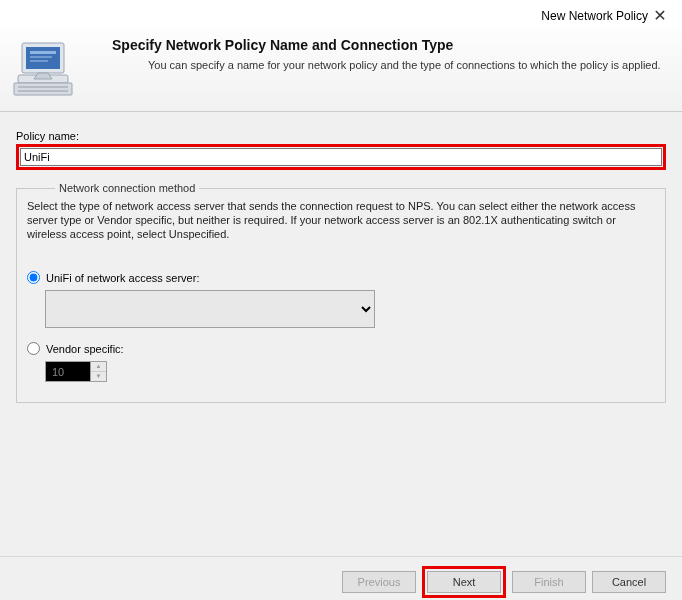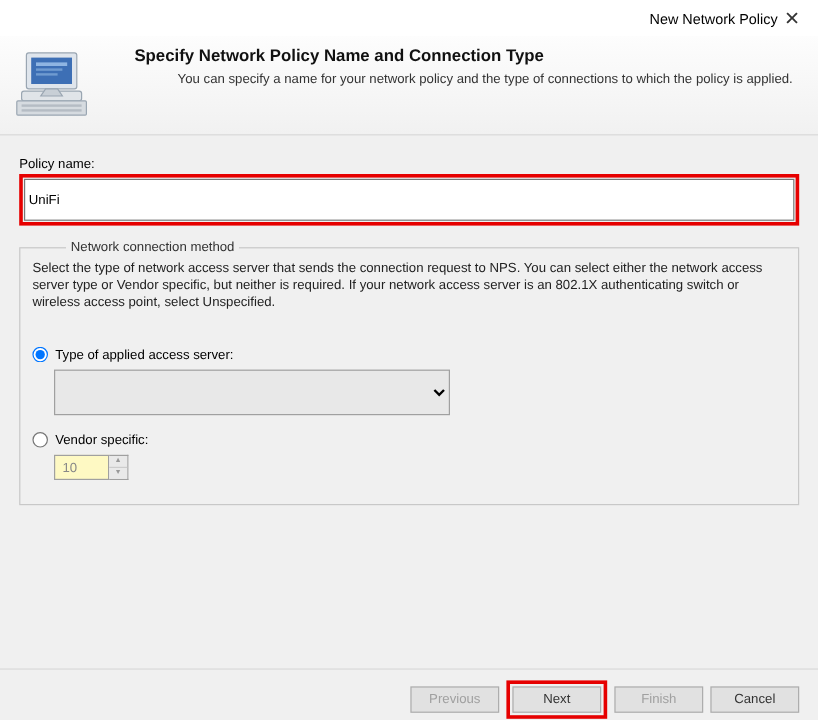--- a/index.html
+++ b/index.html
@@ -67,21 +67,21 @@
       padding: 1px;
       margin-bottom: 12px;
     }
     .policy-input {
       width: 100%;
       font-size: 11px;
       font-family: inherit;
       padding: 1px 3px;
       border: 1px solid #777;
       background: #fff;
-      height: 35px;
+      height: 18px;
     }
     fieldset.group {
       border: 1px solid #c8c8c8;
       padding: 6px 10px 20px 10px;
       font-size: 11px;
     }
     fieldset.group legend {
       font-size: 11px;
       color: #333;
       padding: 0 4px;
@@ -112,21 +112,21 @@
     }
     .vendor-spin {
       margin-left: 18px;
       display: flex;
     }
     .vendor-spin input {
       width: 46px;
       font-size: 11px;
       padding: 2px 6px;
       border: 1px solid #a0a0a0;
-      background: #fef9c3;
+      background: #000000;
       color: #888;
       height: 21px;
     }
     .vendor-spin .spinbtns {
       width: 16px;
       display: flex;
       flex-direction: column;
       border: 1px solid #a0a0a0;
       border-left: none;
     }
@@ -204,21 +204,21 @@
   <div class="policy-input-wrap">
     <input class="policy-input" type="text" value="UniFi" style="">
   </div>
 
   <fieldset class="group">
     <legend>Network connection method</legend>
     <div class="group-desc">Select the type of network access server that sends the connection request to NPS. You can select either the network access server type or Vendor specific, but neither is required. If your network access server is an 802.1X authenticating switch or wireless access point, select Unspecified.</div>
 
     <label class="radio-row">
       <input type="radio" name="conn" checked="" style="">
-      <span>Type of applied access server:</span>
+      <span>UniFi of network access server:</span>
     </label>
     <select class="nas-select">
       <option>Unspecified</option>
     </select>
 
     <label class="radio-row">
       <input type="radio" name="conn" style="">
       <span>Vendor specific:</span>
     </label>
     <div class="vendor-spin">

